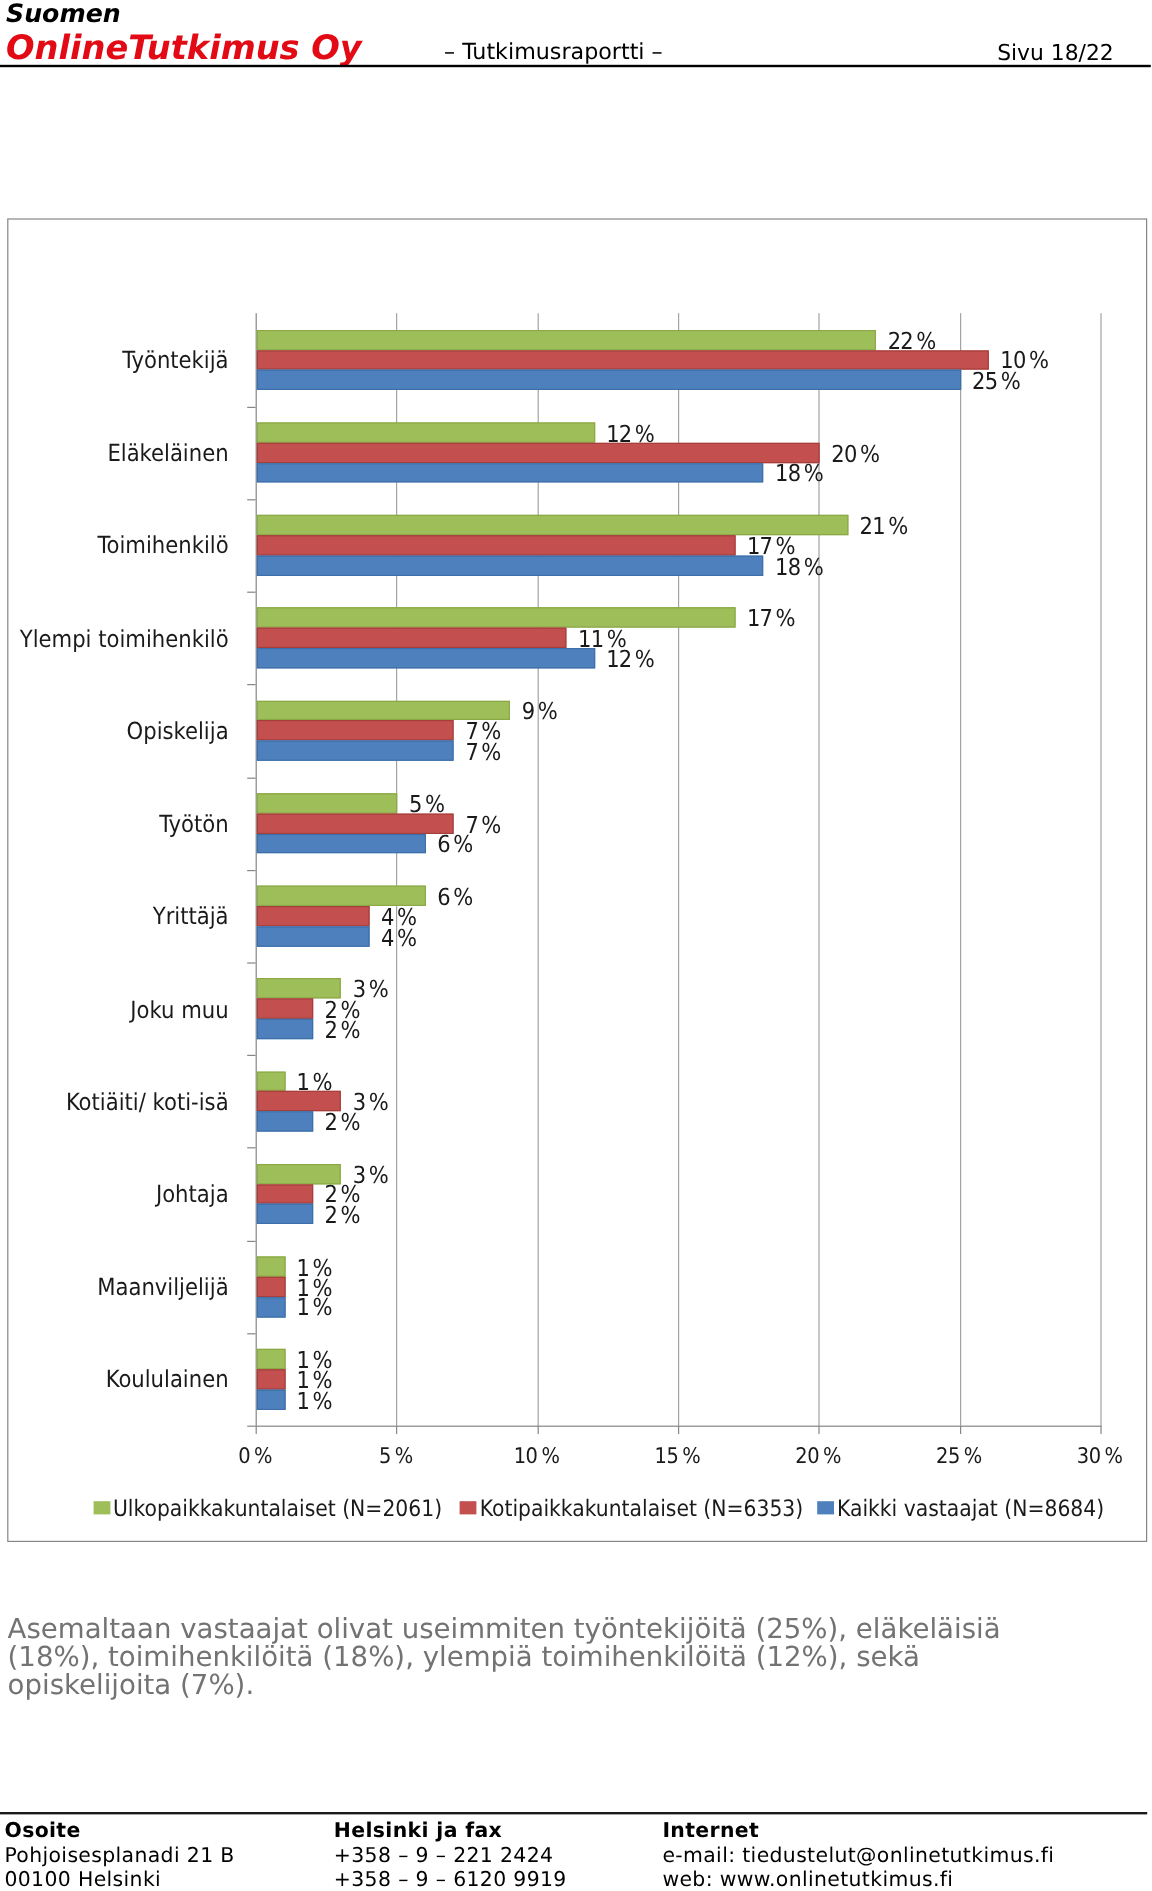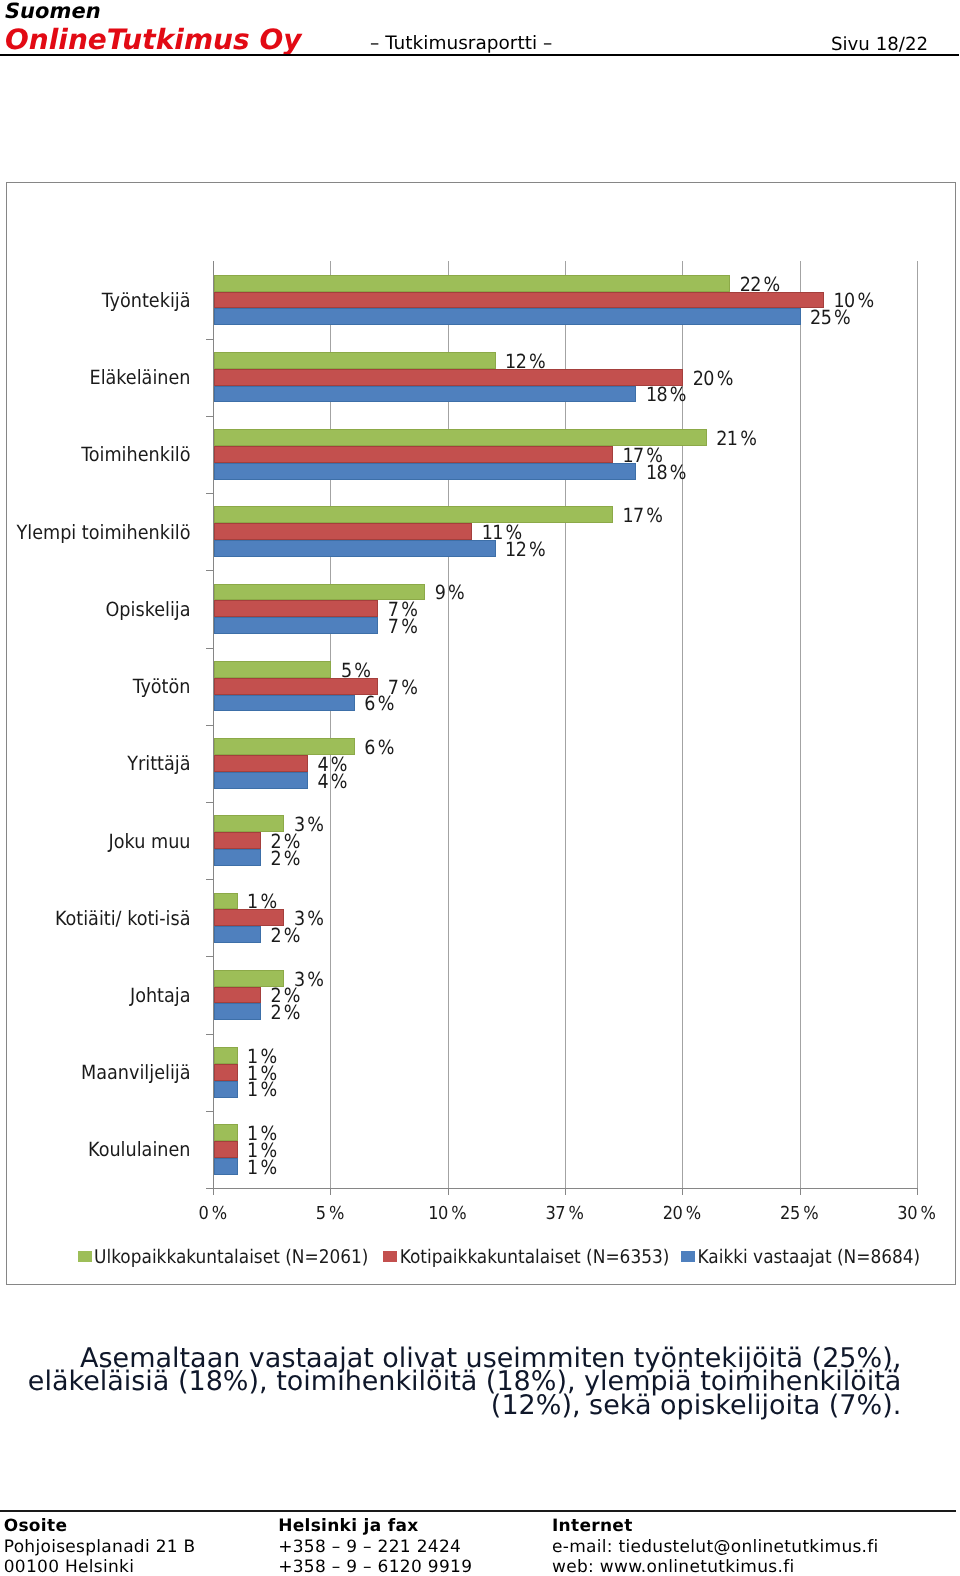--- a/index.html
+++ b/index.html
@@ -79,21 +79,21 @@
   }
   .legend { position:absolute; }
   .legend .sw { position:absolute; width:14px; height:11px; }
   .legend .lt { position:absolute; font-size:18.85px; line-height:21px;
     white-space:nowrap; color:#1a1a1a;
     font-family:"DejaVu Sans Condensed","DejaVu Sans",sans-serif; }
 
   
   #para {
     position:absolute; left:6.3px; top:1347px; width:895px;
-    font-size:27px; line-height:23.3px; color:#0f172a;text-align:right;
+    font-size:23px; line-height:23.3px; color:#737373;
   }
 
   
   #ftrRule { position:absolute; left:0px; top:1510px; width:956px; height:1.6px; background:#1a1a1a; }
   #ftr { position:absolute; left:3.7px; top:1516px; width:950px;
          font-size:17px; line-height:20.5px; letter-spacing:0.3px; }
   #ftr .col { position:absolute; top:0; }
   #ftr .ct { font-weight:bold; white-space:nowrap; }
   #ftr .cl { white-space:nowrap; }
 </style>
@@ -220,21 +220,21 @@
         <div class="catlabel" style="left: 0px; top: 955.987px; width: 183.5px;">Koululainen</div>
         <div class="bar" style="left: 207.1px; top: 941.742px; width: 23.46px; height: 16.83px; background: rgb(157, 190, 88); border: 0.6px solid rgb(140, 169, 72);"></div>
         <div class="dlabel" style="left: 240.06px; top: 940.558px;">1 %</div>
         <div class="bar" style="left: 207.1px; top: 958.572px; width: 23.46px; height: 16.83px; background: rgb(195, 80, 78); border: 0.6px solid rgb(164, 63, 60);"></div>
         <div class="dlabel" style="left: 240.06px; top: 957.388px;">1 %</div>
         <div class="bar" style="left: 207.1px; top: 975.403px; width: 23.46px; height: 16.83px; background: rgb(79, 128, 190); border: 0.6px solid rgb(61, 111, 168);"></div>
         <div class="dlabel" style="left: 240.06px; top: 974.217px;">1 %</div>
         <div class="xtl" style="left: 165.6px; top: 1020.1px; width: 80px;">0 %</div>
         <div class="xtl" style="left: 282.9px; top: 1020.1px; width: 80px;">5 %</div>
         <div class="xtl" style="left: 400.2px; top: 1020.1px; width: 80px;">10 %</div>
-        <div class="xtl" style="left: 517.5px; top: 1020.1px; width: 80px;">37 %</div>
+        <div class="xtl" style="left: 517.5px; top: 1020.1px; width: 80px;">15 %</div>
         <div class="xtl" style="left: 634.8px; top: 1020.1px; width: 80px;">20 %</div>
         <div class="xtl" style="left: 752.1px; top: 1020.1px; width: 80px;">25 %</div>
         <div class="xtl" style="left: 869.4px; top: 1020.1px; width: 80px;">30 %</div>
       </div>
     <div id="legendarea" class="legend" style="left: 16px; top: 1068px; width: 100%; height: 24px;">
         <div class="sw" style="left: 54.6px; top: 0px; background: rgb(157, 190, 88);"></div>
         <div class="lt" style="left: 71.1px; top: -4px;">Ulkopaikkakuntalaiset (N=2061)</div>
         <div class="sw" style="left: 360.3px; top: 0px; background: rgb(195, 80, 78);"></div>
         <div class="lt" style="left: 376.8px; top: -4px;">Kotipaikkakuntalaiset (N=6353)</div>
         <div class="sw" style="left: 658px; top: 0px; background: rgb(79, 128, 190);"></div>

